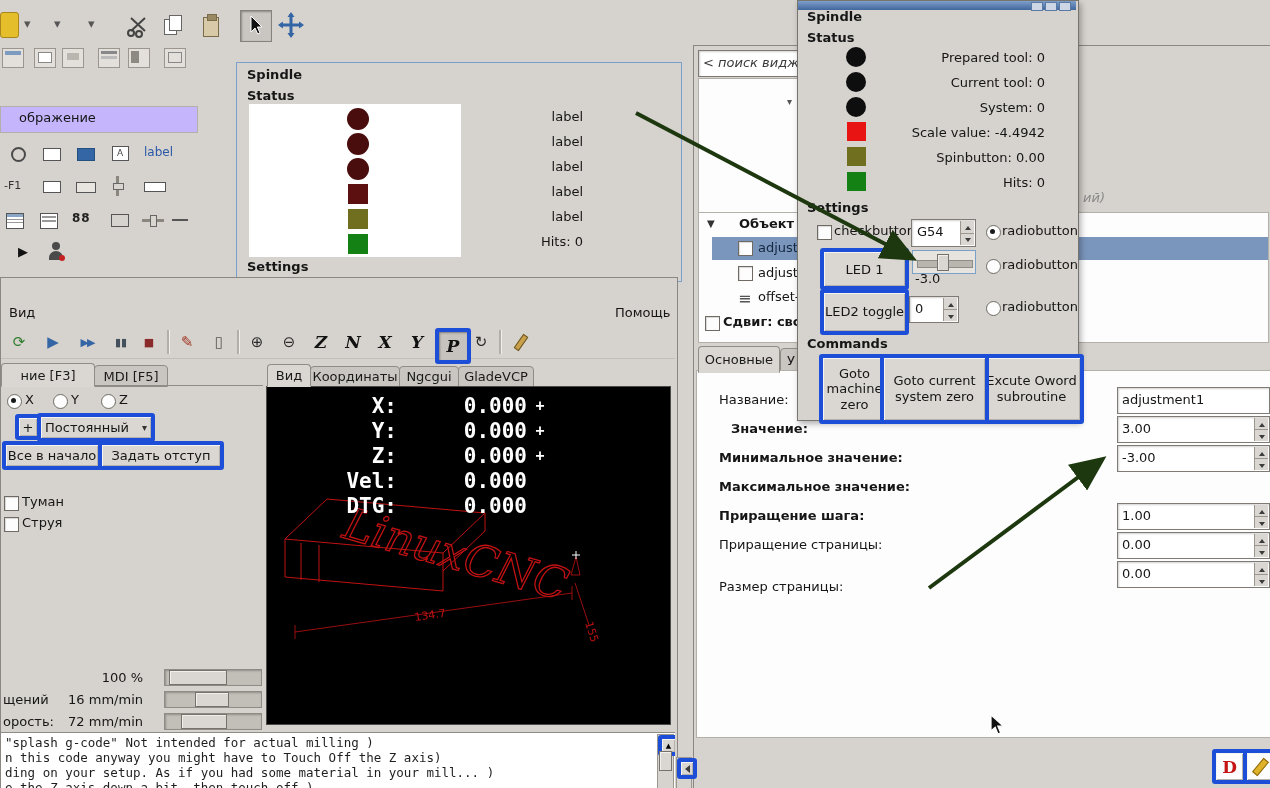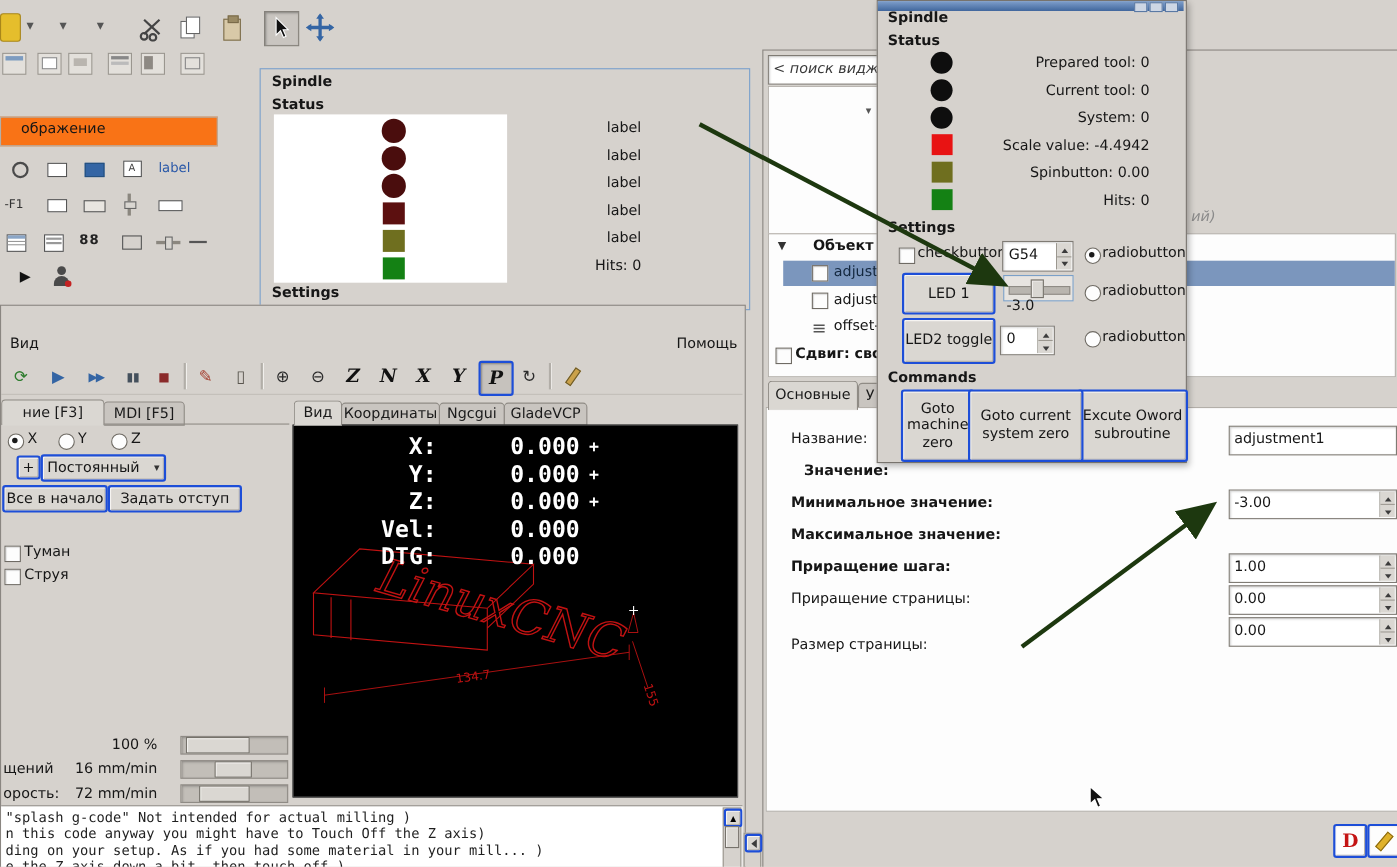--- a/index.html
+++ b/index.html
@@ -3,21 +3,21 @@
 <meta charset="utf-8">
 <style>
   html,body{margin:0;padding:0}
   #page{position:relative;width:1270px;height:788px;background:#d6d2cd;overflow:hidden;
         font-family:"DejaVu Sans",sans-serif;-webkit-font-smoothing:antialiased}
   .abs{position:absolute}
   .t{font-size:13px;color:#161616;white-space:nowrap}
   .sm{font-size:12px}
   .b{font-weight:bold}
   .it{font-style:italic}
-  .btn{background:#dad7d2;border:2px solid #1d4ed8;border-radius:3px;
+  .btn{background:#dad7d2;border:4px solid #1d4ed8;border-radius:3px;
        box-shadow:inset 1px 1px 0 #f6f4f1,inset -1px -1px 0 #b5b1ab;
        display:flex;align-items:center;justify-content:center}
   .btn.pressed{background:#c6c2bd;box-shadow:inset 1px 1px 2px rgba(0,0,0,.35)}
   .entry{background:#fff;border:1px solid #7f7b74;box-shadow:inset 1px 1px 2px rgba(0,0,0,.18)}
   .cb{width:13px;height:13px;background:#fdfdfd;border:1px solid #6f6b64;box-shadow:inset 1px 1px 1px rgba(0,0,0,.15)}
   .rad{width:13px;height:13px;border-radius:50%;background:#fdfdfd;border:1px solid #6f6b64;position:absolute}
   .rad.on::after{content:"";position:absolute;left:3px;top:3px;width:5px;height:5px;border-radius:50%;background:#1a1a1a}
   .tab{background:#c9c5c0;border:1px solid #8f8b85;border-radius:4px 4px 0 0;
        display:flex;align-items:center;justify-content:center;font-size:13px;color:#1a1a1a;white-space:nowrap}
   .tab.sel{background:#dad7d2;border-bottom-color:#dad7d2;z-index:2}
@@ -99,21 +99,21 @@
       <div style="margin:2px;height:3px;background:#888"></div>
       <div style="margin:0 2px;height:3px;background:#bbb"></div>
     </div>
   <div class="abs" style="left:128px;top:48px;width:20px;height:18px;background:#e3e0db;border:1px solid #9a968f">
       <div style="margin:2px;width:8px;height:12px;background:#8d8983"></div>
     </div>
   <div class="abs" style="left:164px;top:48px;width:20px;height:18px;background:#e3e0db;border:1px solid #9a968f">
       <div style="margin:3px;height:9px;border:1px solid #888"></div>
     </div>
 
-  <div class="abs" style="left:0;top:106px;width:196px;height:25px;background:#f97316;border:1px solid #b3afa9">
+  <div class="abs" style="left:0;top:106px;width:196px;height:25px;background:#c4b5fd;border:1px solid #b3afa9">
     <div class="abs t" style="left:18px;top:3px">ображение</div>
   </div>
 
   <div class="abs pal" style="left:6px;top:146px;width:24px;height:16px">
       <span style="width:11px;height:11px;border:2px solid #4a4a4a;border-radius:50%"></span>
     </div>
   <div class="abs pal" style="left:40px;top:146px;width:24px;height:16px">
       <span style="width:16px;height:11px;border:1px solid #555;background:#fff"></span>
     </div>
   <div class="abs pal" style="left:74px;top:146px;width:24px;height:16px">
@@ -355,20 +355,27 @@
 
     <div class="abs tab sel" style="left:4px;top:300px;width:80px;height:25px">Основные</div>
     <div class="abs tab" style="left:86px;top:302px;width:20px;height:23px">У</div>
 
     <div class="abs" style="left:2px;top:324px;width:573px;height:366px;background:#fdfdfd;border:1px solid #b3afa9">
       <div class="abs t" style="left:22px;top:21px">Название:</div>
       <div class="abs entry" style="left:420px;top:16px;width:151px;height:25px">
         <span class="t" style="position:absolute;left:4px;top:4px">adjustment1</span>
       </div>
       <div class="abs t b" style="left:34px;top:50px">Значение:</div>
+      <div class="abs entry" style="left:420px;top:45px;width:151px;height:25px">
+        <span class="t" style="position:absolute;left:4px;top:4px">3.00</span>
+        <span class="spin">
+            <i class="u"></i>
+            <i class="d"></i>
+          </span>
+      </div>
       <div class="abs t b" style="left:22px;top:79px">Минимальное значение:</div>
       <div class="abs entry" style="left:420px;top:74px;width:151px;height:25px">
         <span class="t" style="position:absolute;left:4px;top:4px">-3.00</span>
         <span class="spin">
             <i class="u"></i>
             <i class="d"></i>
           </span>
       </div>
       <div class="abs t b" style="left:22px;top:108px">Максимальное значение:</div>
       <div class="abs t b" style="left:22px;top:137px">Приращение шага:</div>

